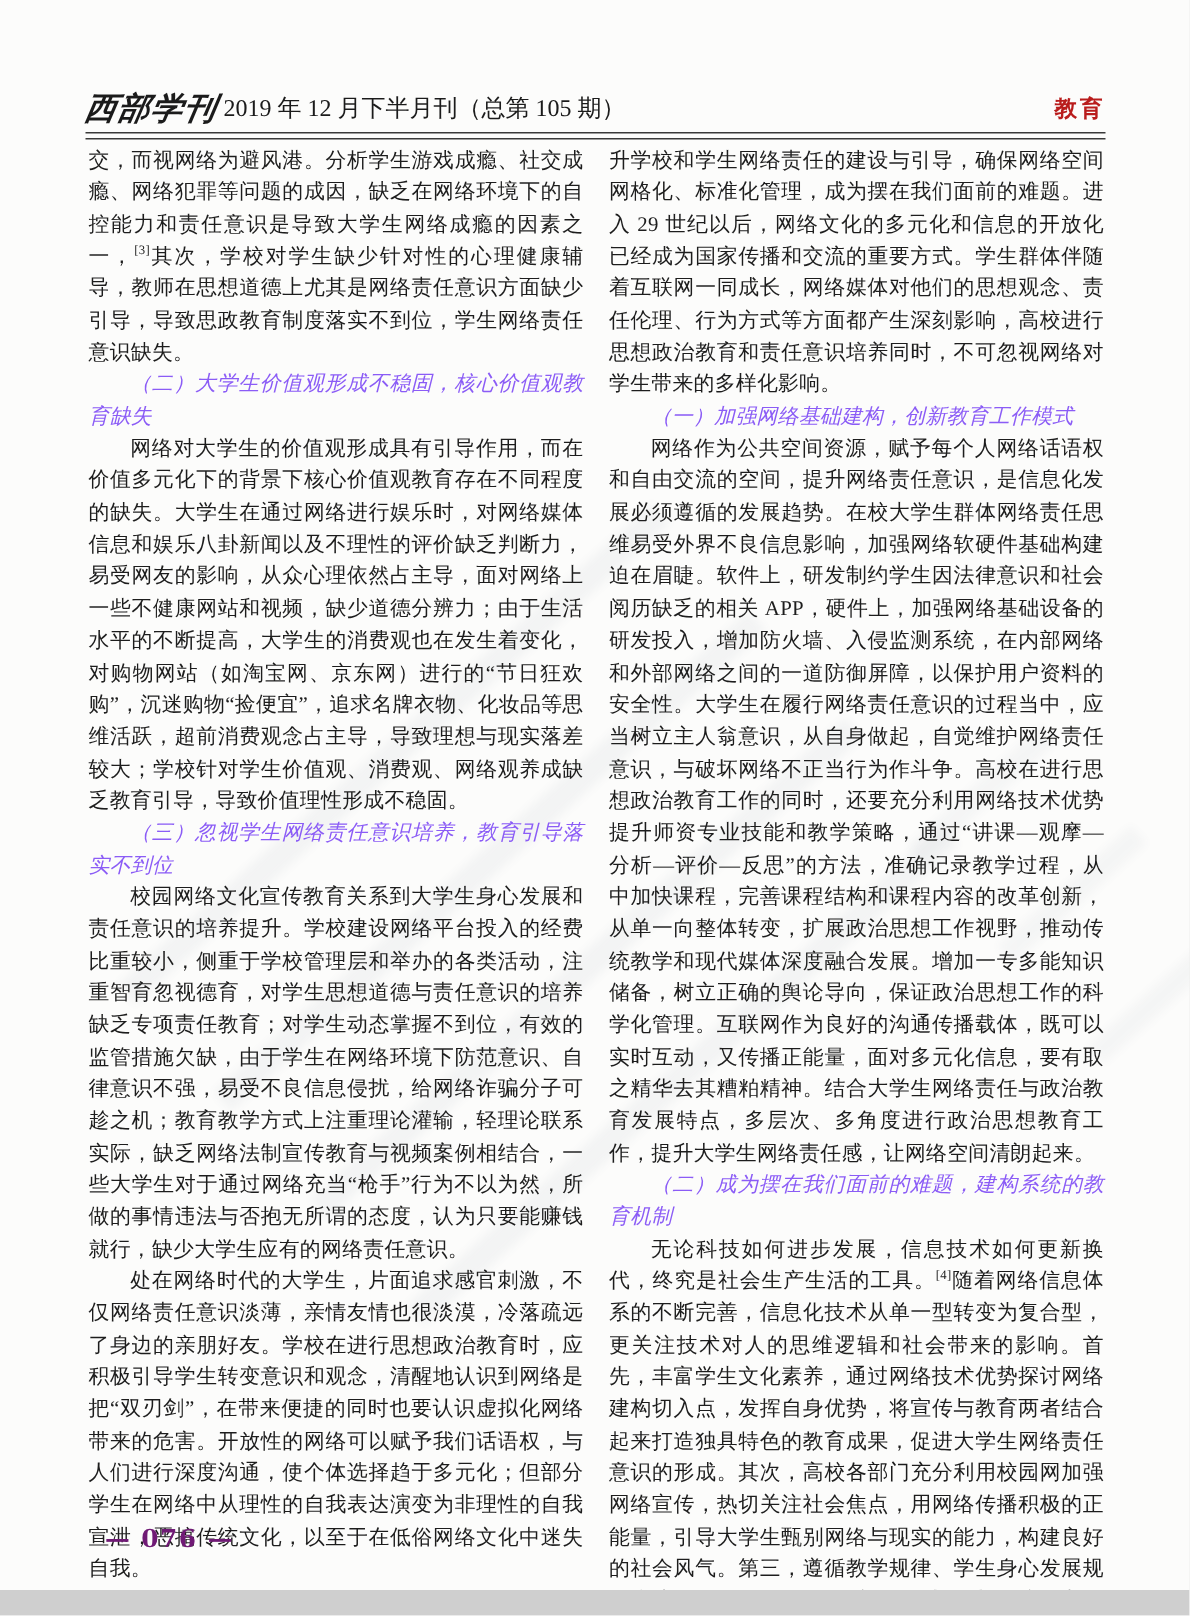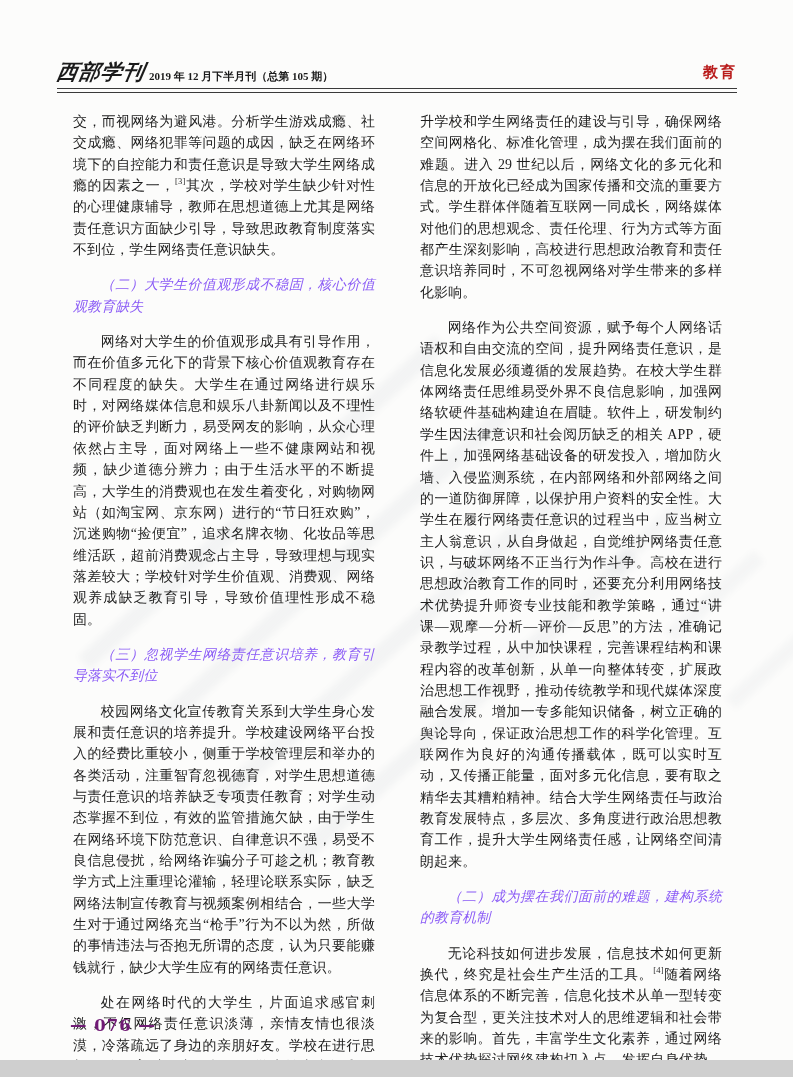--- a/index.html
+++ b/index.html
@@ -16,36 +16,36 @@
     position:absolute;left:57px;right:56px;top:50px;height:32px;
     display:flex;justify-content:space-between;align-items:flex-end;
     color:#222;
   }
   .header-left{display:flex;align-items:flex-end;gap:4px;}
   .journal-logo{
     font-family:"DejaVu Serif",serif;
     font-weight:bold;font-style:italic;font-size:21px;line-height:1;
     transform:skewX(-10deg);letter-spacing:1px;color:#1b1b1b;
   }
-  .issue-info{font-size:11px;line-height:1.1;color:#1b1b1b;font-weight:bold;}
+  .issue-info{font-size:16px;line-height:1.1;color:#1b1b1b;}
   .section-label{font-size:15px;font-weight:bold;letter-spacing:2px;color:#b91c1c;}
   .double-rule{
     position:absolute;left:57px;right:56px;top:88px;height:3px;
     border-top:1.6px solid #3a3a3a;border-bottom:1px solid #3a3a3a;
   }
   
   .col{
     position:absolute;top:97px;width:330px;
     font-size:13.9px;line-height:21.35px;
     text-align:justify;text-justify:inter-character;
     color:#1d1d1d;letter-spacing:0.2px;
   }
   .col-left{left:59px;}
   .col-right{left:406px;}
-  .col p{margin:14px;padding:0;text-indent:2em;}
+  .col p{margin:0;padding:0;text-indent:2em;}
   .col p.noindent{text-indent:0;}
   .col p.h-kai{
     font-style:italic;
     font-family:"DejaVu Serif",serif;
     color:#8b5cf6;
   }
   sup.sup{font-size:8.5px;vertical-align:super;line-height:0;}
   
   .page-number{
     position:absolute;left:70px;top:1016px;
@@ -102,20 +102,21 @@
     <p class="h-kai">（二）大学生价值观形成不稳固，核心价值观教育缺失</p>
     <p>网络对大学生的价值观形成具有引导作用，而在价值多元化下的背景下核心价值观教育存在不同程度的缺失。大学生在通过网络进行娱乐时，对网络媒体信息和娱乐八卦新闻以及不理性的评价缺乏判断力，易受网友的影响，从众心理依然占主导，面对网络上一些不健康网站和视频，缺少道德分辨力；由于生活水平的不断提高，大学生的消费观也在发生着变化，对购物网站（如淘宝网、京东网）进行的“节日狂欢购”，沉迷购物“捡便宜”，追求名牌衣物、化妆品等思维活跃，超前消费观念占主导，导致理想与现实落差较大；学校针对学生价值观、消费观、网络观养成缺乏教育引导，导致价值理性形成不稳固。</p>
     <p class="h-kai">（三）忽视学生网络责任意识培养，教育引导落实不到位</p>
     <p>校园网络文化宣传教育关系到大学生身心发展和责任意识的培养提升。学校建设网络平台投入的经费比重较小，侧重于学校管理层和举办的各类活动，注重智育忽视德育，对学生思想道德与责任意识的培养缺乏专项责任教育；对学生动态掌握不到位，有效的监管措施欠缺，由于学生在网络环境下防范意识、自律意识不强，易受不良信息侵扰，给网络诈骗分子可趁之机；教育教学方式上注重理论灌输，轻理论联系实际，缺乏网络法制宣传教育与视频案例相结合，一些大学生对于通过网络充当“枪手”行为不以为然，所做的事情违法与否抱无所谓的态度，认为只要能赚钱就行，缺少大学生应有的网络责任意识。</p>
     <p>处在网络时代的大学生，片面追求感官刺激，不仅网络责任意识淡薄，亲情友情也很淡漠，冷落疏远了身边的亲朋好友。学校在进行思想政治教育时，应积极引导学生转变意识和观念，清醒地认识到网络是把“双刃剑”，在带来便捷的同时也要认识虚拟化网络带来的危害。开放性的网络可以赋予我们话语权，与人们进行深度沟通，使个体选择趋于多元化；但部分学生在网络中从理性的自我表达演变为非理性的自我宣泄，恶搞传统文化，以至于在低俗网络文化中迷失自我。</p>
 
   </div>
 
   <div class="col col-right">
     <p class="noindent">升学校和学生网络责任的建设与引导，确保网络空间网格化、标准化管理，成为摆在我们面前的难题。进入 29 世纪以后，网络文化的多元化和信息的开放化已经成为国家传播和交流的重要方式。学生群体伴随着互联网一同成长，网络媒体对他们的思想观念、责任伦理、行为方式等方面都产生深刻影响，高校进行思想政治教育和责任意识培养同时，不可忽视网络对学生带来的多样化影响。</p>
+    <p class="h-kai">（一）加强网络基础建构，创新教育工作模式</p>
     <p>网络作为公共空间资源，赋予每个人网络话语权和自由交流的空间，提升网络责任意识，是信息化发展必须遵循的发展趋势。在校大学生群体网络责任思维易受外界不良信息影响，加强网络软硬件基础构建迫在眉睫。软件上，研发制约学生因法律意识和社会阅历缺乏的相关 APP，硬件上，加强网络基础设备的研发投入，增加防火墙、入侵监测系统，在内部网络和外部网络之间的一道防御屏障，以保护用户资料的安全性。大学生在履行网络责任意识的过程当中，应当树立主人翁意识，从自身做起，自觉维护网络责任意识，与破坏网络不正当行为作斗争。高校在进行思想政治教育工作的同时，还要充分利用网络技术优势提升师资专业技能和教学策略，通过“讲课—观摩—分析—评价—反思”的方法，准确记录教学过程，从中加快课程，完善课程结构和课程内容的改革创新，从单一向整体转变，扩展政治思想工作视野，推动传统教学和现代媒体深度融合发展。增加一专多能知识储备，树立正确的舆论导向，保证政治思想工作的科学化管理。互联网作为良好的沟通传播载体，既可以实时互动，又传播正能量，面对多元化信息，要有取之精华去其糟粕精神。结合大学生网络责任与政治教育发展特点，多层次、多角度进行政治思想教育工作，提升大学生网络责任感，让网络空间清朗起来。</p>
     <p class="h-kai">（二）成为摆在我们面前的难题，建构系统的教育机制</p>
     <p>无论科技如何进步发展，信息技术如何更新换代，终究是社会生产生活的工具。<sup class="sup">[4]</sup>随着网络信息体系的不断完善，信息化技术从单一型转变为复合型，更关注技术对人的思维逻辑和社会带来的影响。首先，丰富学生文化素养，通过网络技术优势探讨网络建构切入点，发挥自身优势，将宣传与教育两者结合起来打造独具特色的教育成果，促进大学生网络责任意识的形成。其次，高校各部门充分利用校园网加强网络宣传，热切关注社会焦点，用网络传播积极的正能量，引导大学生甄别网络与现实的能力，构建良好的社会风气。第三，遵循教学规律、学生身心发展规律和责任认知规律，根据新时代大学生思维特点，把“讲政治、懂网络、敢担当、善创新”作为对他人、</p>
   </div>
 
   <div class="page-number">— 076 —</div>
 
   <div class="scan-band"></div>
 
 </div>

